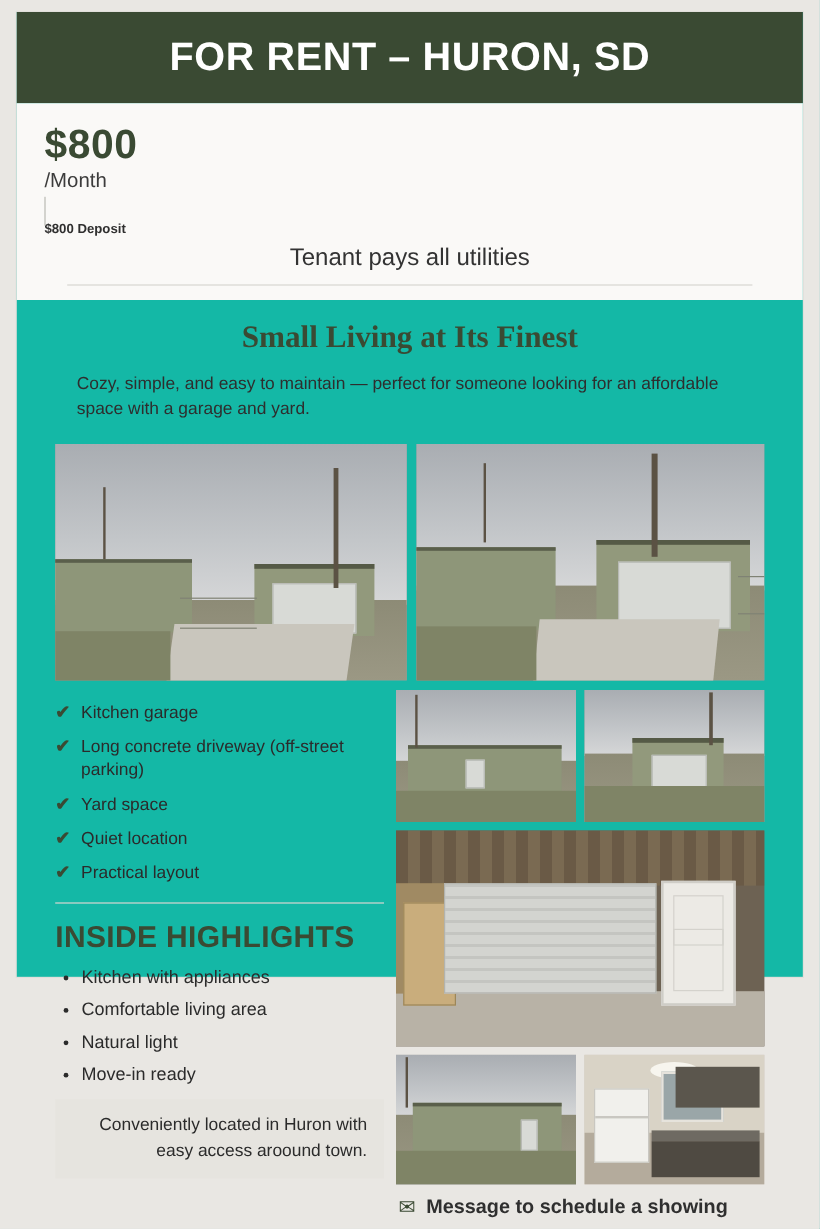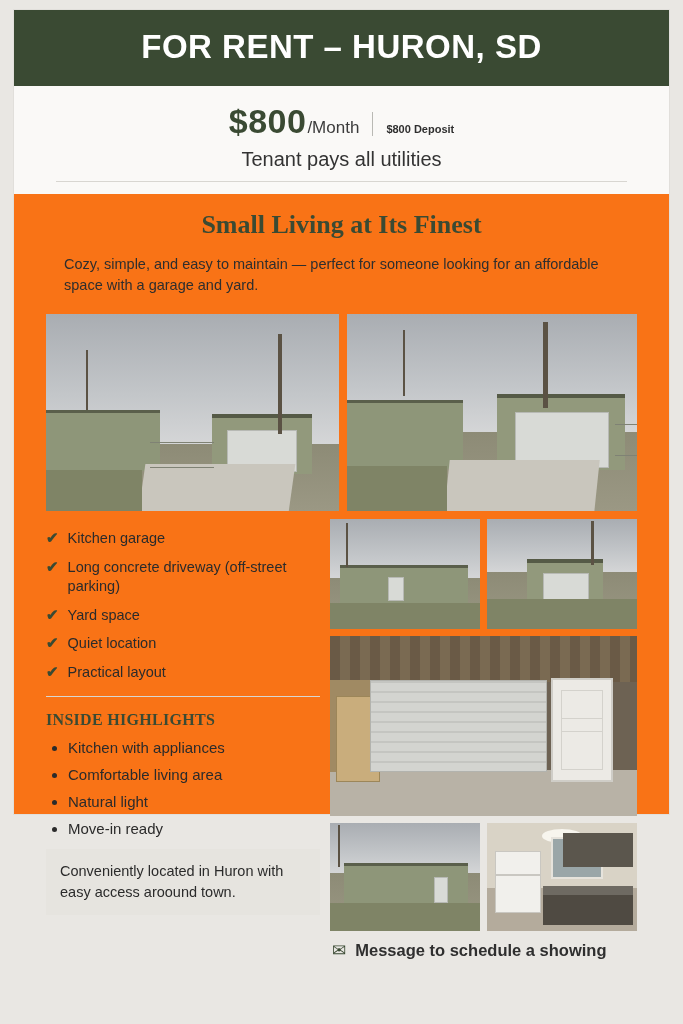--- a/index.html
+++ b/index.html
@@ -18,21 +18,21 @@
     margin: 0 auto;
     background: #e9e7e3;
     overflow: hidden;
   }
   .sheet {
     position: absolute;
     left: 14px;
     top: 10px;
     width: 655px;
     height: 804px;
-    background: #f97316;
+    background: #14b8a6;
     box-shadow: 0 0 0 1px rgba(0,0,0,0.03);
   }
 
   
   .header {
     background: #3a4a33;
     color: #ffffff;
     padding: 18px 20px 20px 20px;
     text-align: center;
   }
@@ -54,20 +54,21 @@
   .price-strip {
     text-align: center;
     padding: 16px 10px 12px 10px;
     background: #faf9f7;
   }
   .price-line {
     display: flex;
     align-items: baseline;
     justify-content: center;
     gap: 0px;
+    flex-direction: column;
   }
   .price-amount {
     font-size: 34px;
     font-weight: bold;
     color: #3a4a33;
     letter-spacing: 0.5px;
   }
   .price-per {
     font-size: 17px;
     color: #3c3c3c;
@@ -272,42 +273,42 @@
     font-size: 15px;
     line-height: 1.2;
   }
   .sec-divider {
     height: 1px;
     background: #d8d6d1;
     margin: 14px 0 0 0;
   }
   .inside-title {
     margin: 14px 0 0 0;
-    font-size: 16px;
+    font-size: 25px;
     font-weight: bold;
     color: #3a4a33;
     letter-spacing: 0.3px;
-    font-family: Liberation Serif, serif;
   }
   .bullet-list {
     margin: 10px 0 0 0;
     padding-left: 22px;
   }
   .bullet-list li {
     font-size: 15px;
     color: #2b2b2b;
     margin-bottom: 10px;
   }
   .note {
     margin-top: 12px;
     background: #e6e4df;
     padding: 12px 14px;
     font-size: 14.5px;
     color: #2b2b2b;
     line-height: 1.45;
+    text-align: right;
   }
   .cta {
     display: flex;
     align-items: center;
     gap: 9px;
     margin-top: 10px;
     padding-left: 2px;
   }
   .cta .env {
     color: #3a4a33;

